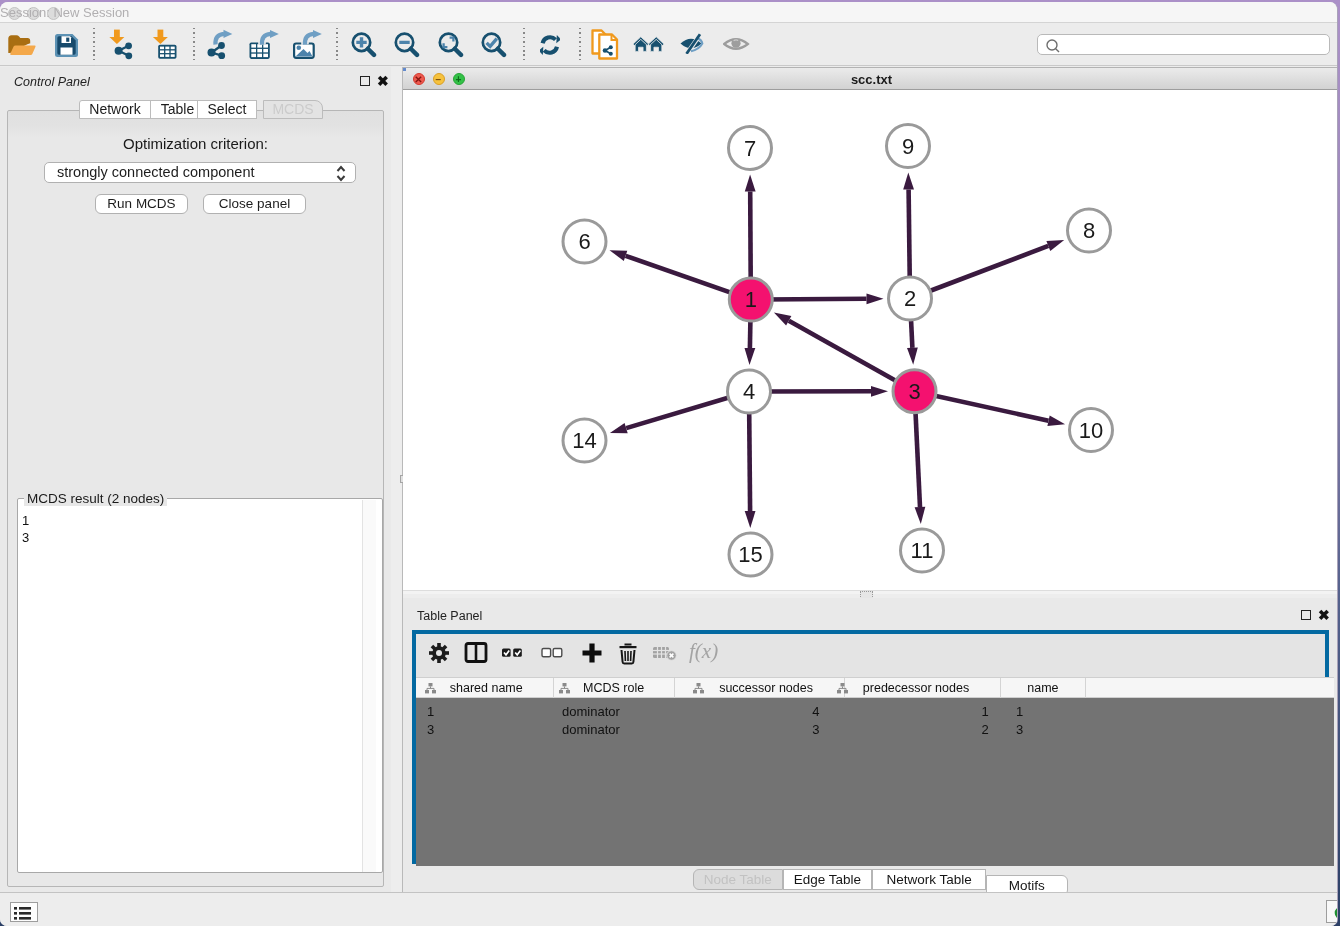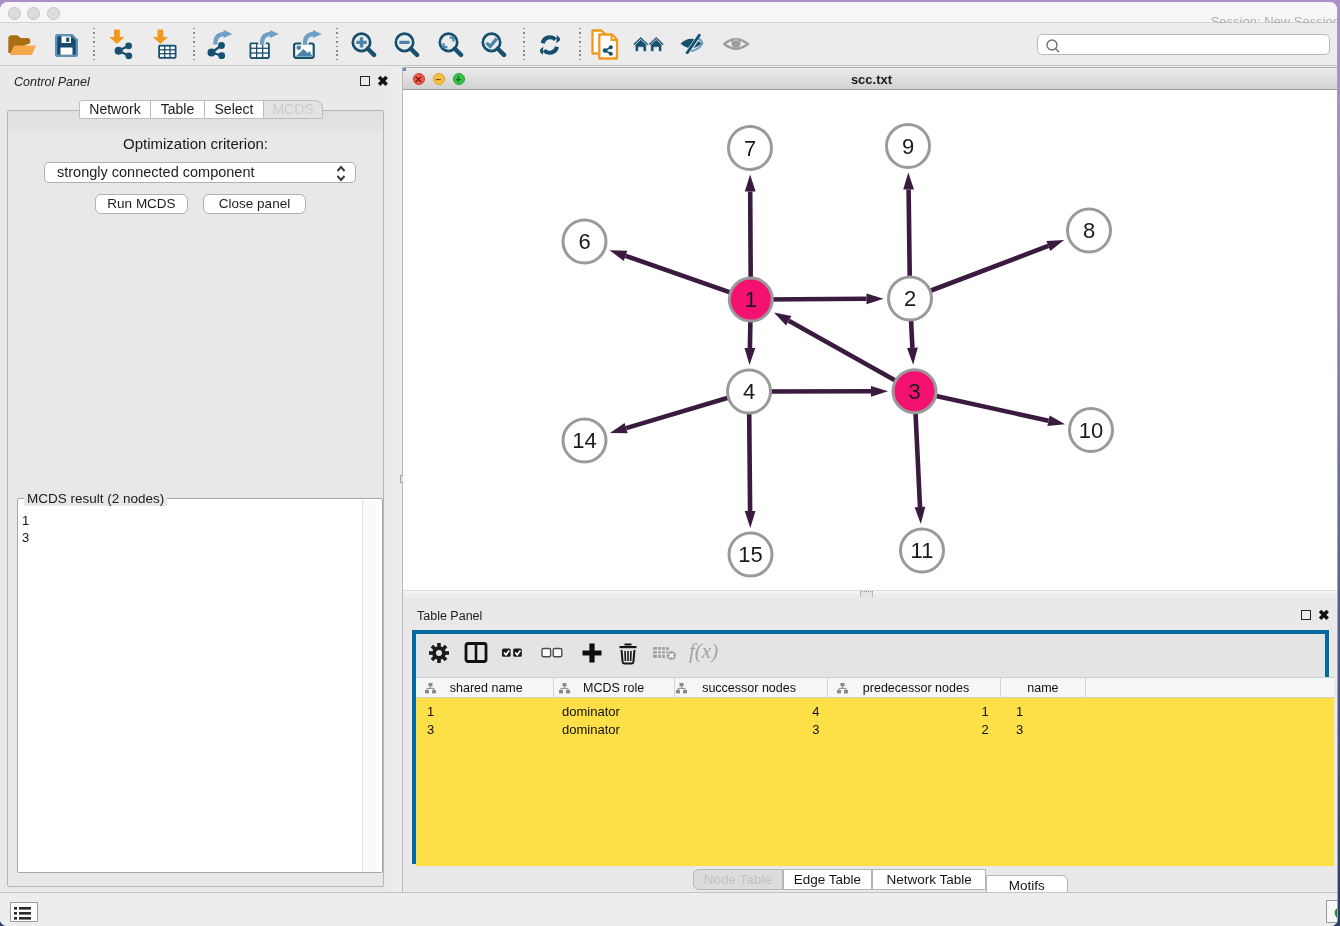--- a/index.html
+++ b/index.html
@@ -3,21 +3,21 @@
 <meta charset="utf-8">
 <style>
 * { margin:0; padding:0; box-sizing:border-box; }
 html,body { width:1340px; height:926px; overflow:hidden; }
 body { font-family:"Liberation Sans", sans-serif; font-size:13px; color:#1c1c1c; background:linear-gradient(180deg,#ab90c8 0%,#9a88b8 30%,#54618c 65%,#2b3f66 100%); }
 #win { position:absolute; left:0; top:0; width:1338px; height:924px; background:#ececec; border-radius:8px 8px 7px 7px; overflow:hidden; margin-top:2px; border-right:1px solid #a9a2b8; }
 
 
 #titlebar { position:absolute; left:0; top:0; width:1340px; height:21px; background:#f6f6f6; border-bottom:1px solid #d4d4d4; }
 .tl { position:absolute; top:5px; width:13px; height:13px; border-radius:50%; background:#dcdcdc; border:1px solid #c3c3c3; }
-#title-text { position:absolute; top:12px; left:0; width:1340px; text-align:right; color:#b1afb1; font-size:13px; }
+#title-text { position:absolute; top:3px; left:0; width:1340px; text-align:left; color:#b1afb1; font-size:13px; }
 
 
 #toolbar { position:absolute; left:0; top:21px; width:1340px; height:43px; background:#ececec; border-bottom:1px solid #c9c9c9; }
 .sep { position:absolute; top:5px; height:34px; width:1.5px; background:repeating-linear-gradient(#888 0, #888 1.5px, transparent 1.5px, transparent 4.4px); }
 .ticon { position:absolute; top:0; }
 #searchbox { position:absolute; left:1037px; top:11px; width:293px; height:21px; background:#fff; border:1px solid #b9b9b9; border-radius:5px; }
 
 
 #content { position:absolute; left:0; top:65px; width:1340px; height:825px; background:#ededed; }
 
@@ -49,21 +49,21 @@
 
 
 #hsplit { position:absolute; left:403px; top:527px; width:937px; height:4px; background:#ededed; }
 #hsplit-btn { position:absolute; left:457px; top:-3px; width:13px; height:8px; background:#e6e6e6; border:1px dotted #999; }
 
 
 #tpanel { position:absolute; left:403px; top:531px; width:937px; height:294px; background:#e9e9e9; }
 #tp-title { position:absolute; left:14px; top:11px; font-size:12.5px; color:#222; }
 #tp-box { position:absolute; left:9px; top:32px; width:917px; height:234px; border:4px solid #0369a1; background:#e4e4e4; }
 #tp-toolbar { position:absolute; left:0; top:0; width:918px; height:43px; }
-#tp-table { position:absolute; left:0; top:43px; width:918px; height:189px; background:#fde047; }
+#tp-table { position:absolute; left:0; top:43px; width:918px; height:189px; background:#737373; }
 #tp-thead { position:absolute; left:0; top:0; width:918px; height:21px; background:#f6f6f6; border-top:1px solid #cfcfcf; border-bottom:1px solid #cfcfcf; }
 .th { position:absolute; top:0; height:20px; text-align:center; line-height:20px; font-size:12.5px; color:#111; border-right:1px solid #d4d4d4; }
 .td { position:absolute; font-size:13px; color:#111; height:16px; line-height:16px; }
 .tabseg { position:absolute; top:335px; height:21px; background:#fff; border:1px solid #b5b5b5; text-align:center; line-height:19px; font-size:13.5px; color:#161616; }
 
 
 #statusbar { position:absolute; left:0; top:890px; width:1340px; height:36px; background:#ededed; border-top:1px solid #c3c3c3; }
 #sb-left { position:absolute; left:10px; top:9px; width:28px; height:20px; background:#fdfdfd; border:1px solid #9d9d9d; }
 #sb-mem { position:absolute; left:1326px; top:7px; width:75px; height:23px; background:#f8f8f8; border:1px solid #9d9d9d; font-size:12px; color:#111; }
 </style>
@@ -245,21 +245,21 @@
 
   <div id="content">
 
     <div id="cpanel">
       <div id="cp-title">Control Panel</div>
       <div class="wbtn-float" style="left:360px; top:9px;"></div>
       <div class="wbtn-x" style="left:377px; top:8px;">✖</div>
       <div id="cp-box"></div>
       <div class="tab" style="left:79px; width:72px; border-radius:3px 0 0 0;">Network</div>
       <div class="tab" style="left:150px; width:55px;">Table</div>
-      <div class="tab" style="left:204px; width:60px;">Select</div>
+      <div class="tab" style="left:197px; width:60px;">Select</div>
       <div class="tab" style="left:263px; width:60px; background:#e3e3e3; color:#cbcbcb; border-radius:0 8px 0 0;">MCDS</div>
       <div id="cp-select">strongly connected component
         <svg width="12" height="17" style="position:absolute; right:8px; top:2px;" viewBox="0 0 12 17">
           <path d="M2.5 6 L6 2 L9.5 6" fill="none" stroke="#3c3c3c" stroke-width="2"></path>
           <path d="M2.5 11 L6 15 L9.5 11" fill="none" stroke="#3c3c3c" stroke-width="2"></path>
         </svg>
       </div>
       <div id="opt-label">Optimization criterion:</div>
       <div class="cp-btn" style="left:95px; width:93px;">Run MCDS</div>
       <div class="cp-btn" style="left:203px; width:103px;">Close panel</div>
@@ -419,21 +419,21 @@
                   </g>
                 </svg>shared name</div>
             <div class="th" style="left:137.5px; width:121.1px;"><svg width="11" height="11" viewBox="0 0 11 11" style="position:absolute;left:5px;top:5px;">
                   <g fill="#8a8a8a">
                     <rect x="3.5" y="0" width="4" height="3.4"></rect>
                     <rect x="0" y="7" width="4" height="3.4"></rect>
                     <rect x="7" y="7" width="4" height="3.4"></rect>
                     <path d="M5.5 3.4 v2 M2 7 v-1.6 h7 V7" stroke="#8a8a8a" fill="none" stroke-width="1"></path>
                   </g>
                 </svg>MCDS role</div>
-            <div class="th" style="left:255px; width:157.1px;text-align:center;"><svg width="11" height="11" viewBox="0 0 11 11" style="position:absolute;left:5px;top:5px;">
+            <div class="th" style="left:272px; width:157.1px;text-align:center;"><svg width="11" height="11" viewBox="0 0 11 11" style="position:absolute;left:5px;top:5px;">
                   <g fill="#8a8a8a">
                     <rect x="3.5" y="0" width="4" height="3.4"></rect>
                     <rect x="0" y="7" width="4" height="3.4"></rect>
                     <rect x="7" y="7" width="4" height="3.4"></rect>
                     <path d="M5.5 3.4 v2 M2 7 v-1.6 h7 V7" stroke="#8a8a8a" fill="none" stroke-width="1"></path>
                   </g>
                 </svg>successor nodes</div>
             <div class="th" style="left:415.7px; width:169.6px;"><svg width="11" height="11" viewBox="0 0 11 11" style="position:absolute;left:5px;top:5px;">
                   <g fill="#8a8a8a">
                     <rect x="3.5" y="0" width="4" height="3.4"></rect>

